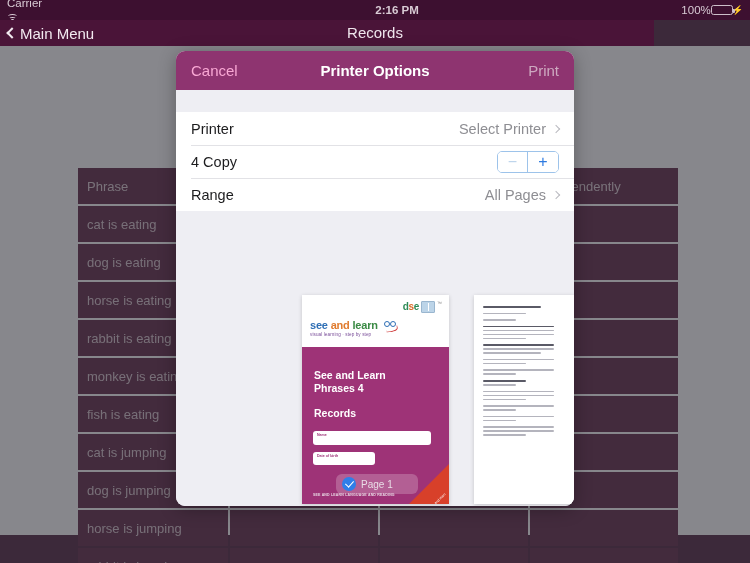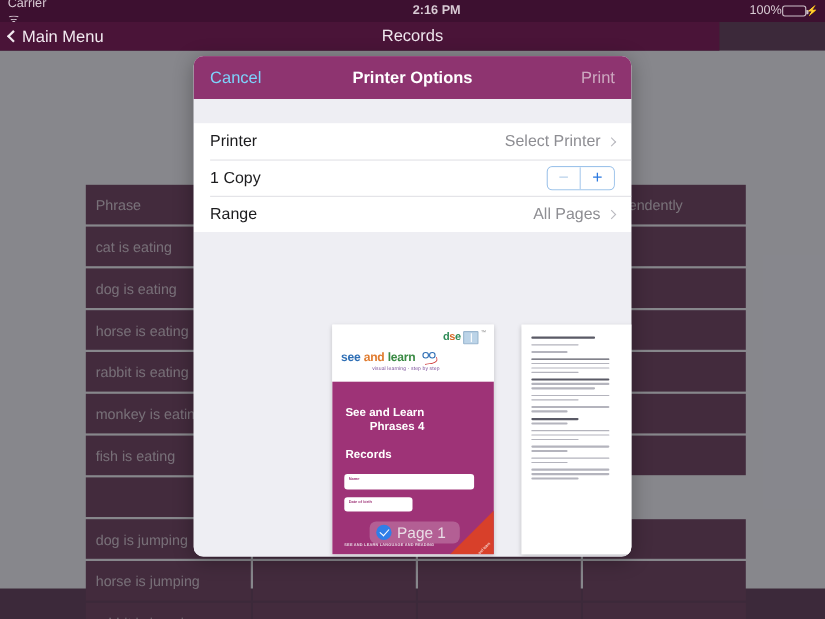--- a/index.html
+++ b/index.html
@@ -61,21 +61,21 @@
   .dim{ position:absolute; left:0; top:0; width:750px; height:563px; background:rgba(60,60,66,0.58); }
 
   
   .modal{
     position:absolute; left:176px; top:51px; width:398px; height:455px;
     background:#eeeef3; border-radius:9px; overflow:hidden;
     box-shadow:0 3px 18px rgba(0,0,0,0.30);
   }
   .modal-header{ height:39px; background:#8e3470; position:relative; }
   .mh-cancel{ position:absolute; left:15px; top:0; height:39px; line-height:39px;
-              font-size:15px; color:#7dd3fc;text-align:center; }
+              font-size:15px; color:#f9a8d4;text-align:center; }
   .mh-title{ position:absolute; left:0; top:0; width:398px; height:39px; line-height:39px;
              text-align:center; font-size:15px; font-weight:bold; color:#ffffff;border-radius:11px; }
   .mh-print{ position:absolute; right:15px; top:0; height:39px; line-height:39px;
              font-size:15px; color:#cda9c0; }
 
   .gap{ height:22px; background:#eeeef3; }
 
   .opts{ background:#ffffff; }
   .opt{ position:relative; height:33px; display:flex; align-items:center;
         padding:0 15px; font-size:14.5px; color:#1c1c1e; }
@@ -85,21 +85,21 @@
   .chev{ display:inline-block; width:6px; height:6px; border-right:1.6px solid #b9b9bf;
          border-top:1.6px solid #b9b9bf; transform:rotate(45deg); }
 
   .stepper{ margin-left:auto; display:flex; border:1px solid #9dc3ea; border-radius:5px; overflow:hidden;
             height:22px; }
   .stepper .sbtn{ width:30px; display:flex; align-items:center; justify-content:center;
                   font-size:16px; color:#2d7ae0; background:#ffffff; }
   .stepper .sbtn.minus{ color:#bcd4ec; border-right:1px solid #9dc3ea; }
 
   
-  .preview{ position:relative; height:322px; background:#eeeef3;text-align:right; }
+  .preview{ position:relative; height:322px; background:#eeeef3; }
 
   
   .thumb1{ position:absolute; left:126px; top:84px; width:147px; height:209px;
            background:#ffffff; box-shadow:0 1px 4px rgba(0,0,0,0.18); overflow:hidden; }
   .t1-top{ height:52px; position:relative; background:#fff; }
   .dse{ position:absolute; right:7px; top:6px; display:flex; align-items:flex-start; gap:2px; }
   .dse .txt{ font-size:10px; font-weight:bold; color:#2e8b57; letter-spacing:-0.3px; }
   .dse .txt .s{ color:#d86b2a; }
   .dse .bk{ width:14px; height:12px; background:#bcd4e8; border:1px solid #9ab6cf; border-radius:1px;
             position:relative; }
@@ -123,21 +123,21 @@
   .fld .fl{ position:absolute; left:4px; top:2px; font-size:3.6px; font-weight:bold; color:#9e3377; }
   .fld.name{ left:11px; top:84px; width:118px; height:14px; }
   .fld.dob{ left:11px; top:105px; width:62px; height:13px; }
   .pagebadge{ position:absolute; left:34px; top:127px; width:82px; height:20px;
               background:rgba(255,255,255,0.22); border-radius:6px; display:flex;
               align-items:center; gap:5px; padding-left:6px; }
   .pagebadge .chk{ width:14px; height:14px; border-radius:50%; background:#2f7ee8;
                    display:flex; align-items:center; justify-content:center; }
   .pagebadge .chk:after{ content:""; width:4px; height:7px; border-right:1.6px solid #fff;
                          border-bottom:1.6px solid #fff; transform:rotate(42deg); margin-top:-2px; }
-  .pagebadge .pt{ font-size:14px; color:#e9dde6; }
+  .pagebadge .pt{ font-size:10px; color:#e9dde6; }
   .t1-foot{ position:absolute; left:11px; bottom:7px; font-size:3.5px; font-weight:bold;
             color:#e8d7e3; letter-spacing:0.2px; }
   .ribbon{ position:absolute; right:0; bottom:0; width:0; height:0;
            border-left:40px solid transparent; border-bottom:40px solid #d8402a; }
   .ribbon-txt{ position:absolute; right:2px; bottom:9px; font-size:3.4px; color:#fff;
                transform:rotate(-45deg); transform-origin:right bottom; white-space:nowrap; }
 
   
   .thumb2{ position:absolute; left:298px; top:84px; width:101px; height:209px;
            background:#ffffff; box-shadow:0 1px 4px rgba(0,0,0,0.18); overflow:hidden; }
@@ -191,20 +191,21 @@
           <div class="cell c3 empty"></div>
           <div class="cell c4 empty"></div>
         </div>
         <div class="trow">
           <div class="cell c1">fish is eating</div>
           <div class="cell c2 empty"></div>
           <div class="cell c3 empty"></div>
           <div class="cell c4 empty"></div>
         </div>
         <div class="trow">
+          <div class="cell c1">cat is jumping</div>
           <div class="cell c2 empty"></div>
           <div class="cell c3 empty"></div>
           <div class="cell c4 empty"></div>
         </div>
         <div class="trow">
           <div class="cell c1">dog is jumping</div>
           <div class="cell c2 empty"></div>
           <div class="cell c3 empty"></div>
           <div class="cell c4 empty"></div>
         </div>
@@ -263,21 +264,21 @@
     <div class="opts">
       <div class="opt">
         <span class="lbl">Printer</span>
         <span class="val">
           <span>Select Printer</span>
           <span class="chev"></span>
         </span>
       </div>
 
       <div class="opt">
-        <span class="lbl">1 Copy</span>
+        <span class="lbl">4 Copy</span>
         <span class="stepper">
           <span class="sbtn minus">−</span>
           <span class="sbtn plus">+</span>
         </span>
       </div>
 
       <div class="opt">
         <span class="lbl">Range</span>
         <span class="val">
           <span>All Pages</span>

